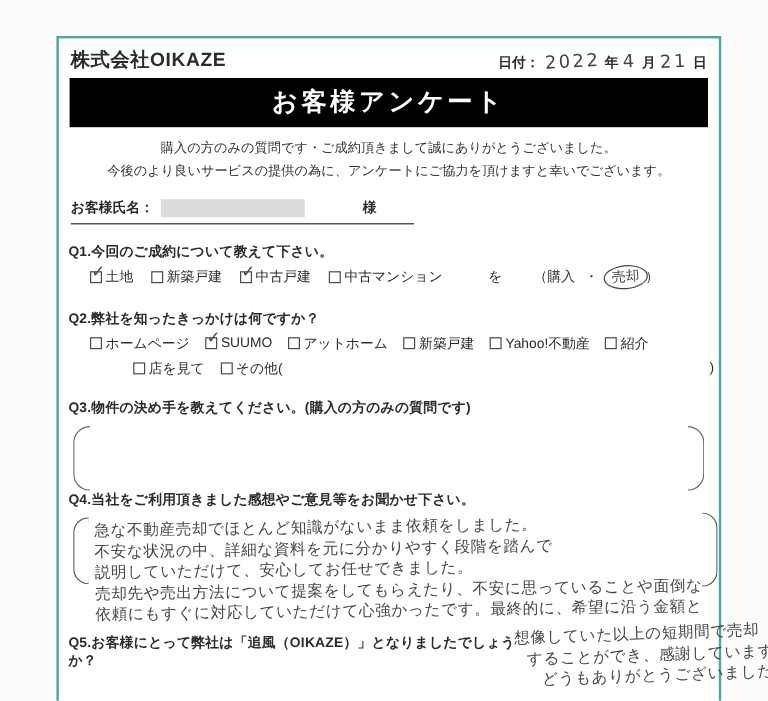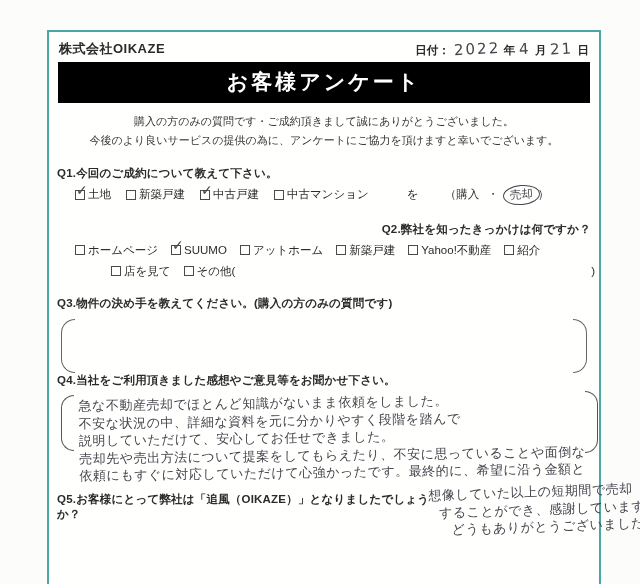--- a/index.html
+++ b/index.html
@@ -10,21 +10,21 @@
     color:#2b2b2b;
     position:relative;
     overflow:hidden;
   }
   .form-box {
     position:absolute; left:47px; top:30px; width:554px; height:580px;
     border:2px solid #4ba7a4; background:#fffffe; padding:6px 8px 0 8px;
   }
   
   .hdr { display:flex; justify-content:space-between; align-items:center; padding:2px 2px 0 2px; }
-  .company { font-size:13px; font-weight:bold; letter-spacing:0.5px; }
+  .company { font-size:16px; font-weight:bold; letter-spacing:0.5px; }
   .date-line { font-size:11.5px; font-weight:bold; display:flex; align-items:baseline; gap:4px; }
   .hand { color:#44444c; font-family:"DejaVu Sans",sans-serif; }
   .date-val { font-size:15px; font-weight:normal; letter-spacing:2px; display:inline-block; transform:rotate(-3deg); }
   .title-band {
     margin:4px 1px 0 1px; background:#000000; color:#fff; text-align:center;
     font-size:21px; font-weight:bold; letter-spacing:3px; padding:6px 0 7px 0;
   }
   .intro { margin-top:9px; text-align:center; font-size:11px; line-height:1.75; color:#333; }
   
   .name-row {
@@ -45,21 +45,21 @@
   .cbx .mark {
     position:absolute; left:0px; top:-8px; font-size:14px; font-weight:bold;
     color:#44444c; line-height:1;
   }
   .q1-sec { margin-top:15px; }
   .q1-tail { display:flex; align-items:center; }
   .circle-sell {
     display:inline-block; border:1.4px solid #46464e; border-radius:50%;
     padding:1px 6px 2px 6px; transform:rotate(-5deg); margin:-2px -2px;
   }
-  .q2-sec { margin-top:19px;text-align:right; }
+  .q2-sec { margin-top:19px; }
   .q2-row2 { width:520px;padding-left:36px; }
   .spacer-auto { margin-left:auto; }
   .q3-sec { margin-top:17px; }
   .answer-area { position:relative; height:54px; margin:8px 4px 0 4px; }
   .paren { position:absolute; top:0; width:14px; height:100%; }
   .paren-l { left:0; border-left:1.6px solid #666; border-top:1.6px solid #666; border-bottom:1.6px solid #666; border-radius:14px 0 0 14px; }
   .paren-r { right:0; border-right:1.6px solid #666; border-top:1.6px solid #666; border-bottom:1.6px solid #666; border-radius:0 14px 14px 0; }
   .q4-sec { }
   .q4-area { position:relative; margin-top:3px; height:96px; }
   .q4-paren-l { position:absolute; left:4px; top:4px; width:13px; height:56px;
@@ -92,20 +92,25 @@
     </div>
   </div>
 
   <div class="title-band">お客様アンケート</div>
 
   <div class="intro">
     <div>購入の方のみの質問です・ご成約頂きまして誠にありがとうございました。</div>
     <div>今後のより良いサービスの提供の為に、アンケートにご協力を頂けますと幸いでございます。</div>
   </div>
 
+  <div class="name-row">
+    <span class="name-label">お客様氏名：</span>
+    <span class="redact"></span>
+    <span class="honorific">様</span>
+  </div>
 
   <div class="q1-sec">
     <div class="q-label">Q1.今回のご成約について教えて下さい。</div>
     <div class="opts">
       <span class="opt">
         <span class="cbx">
             <span class="mark">✓</span>
           </span>
         <span>土地</span>
       </span>

